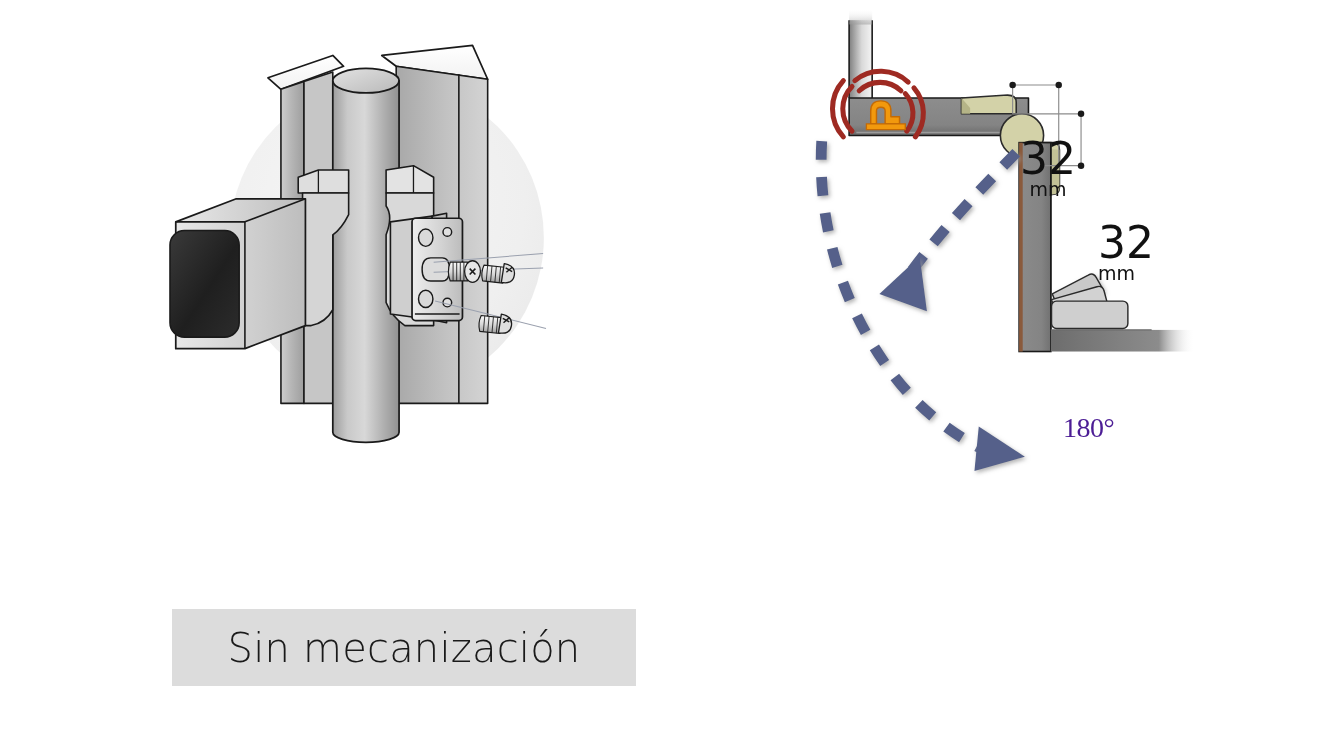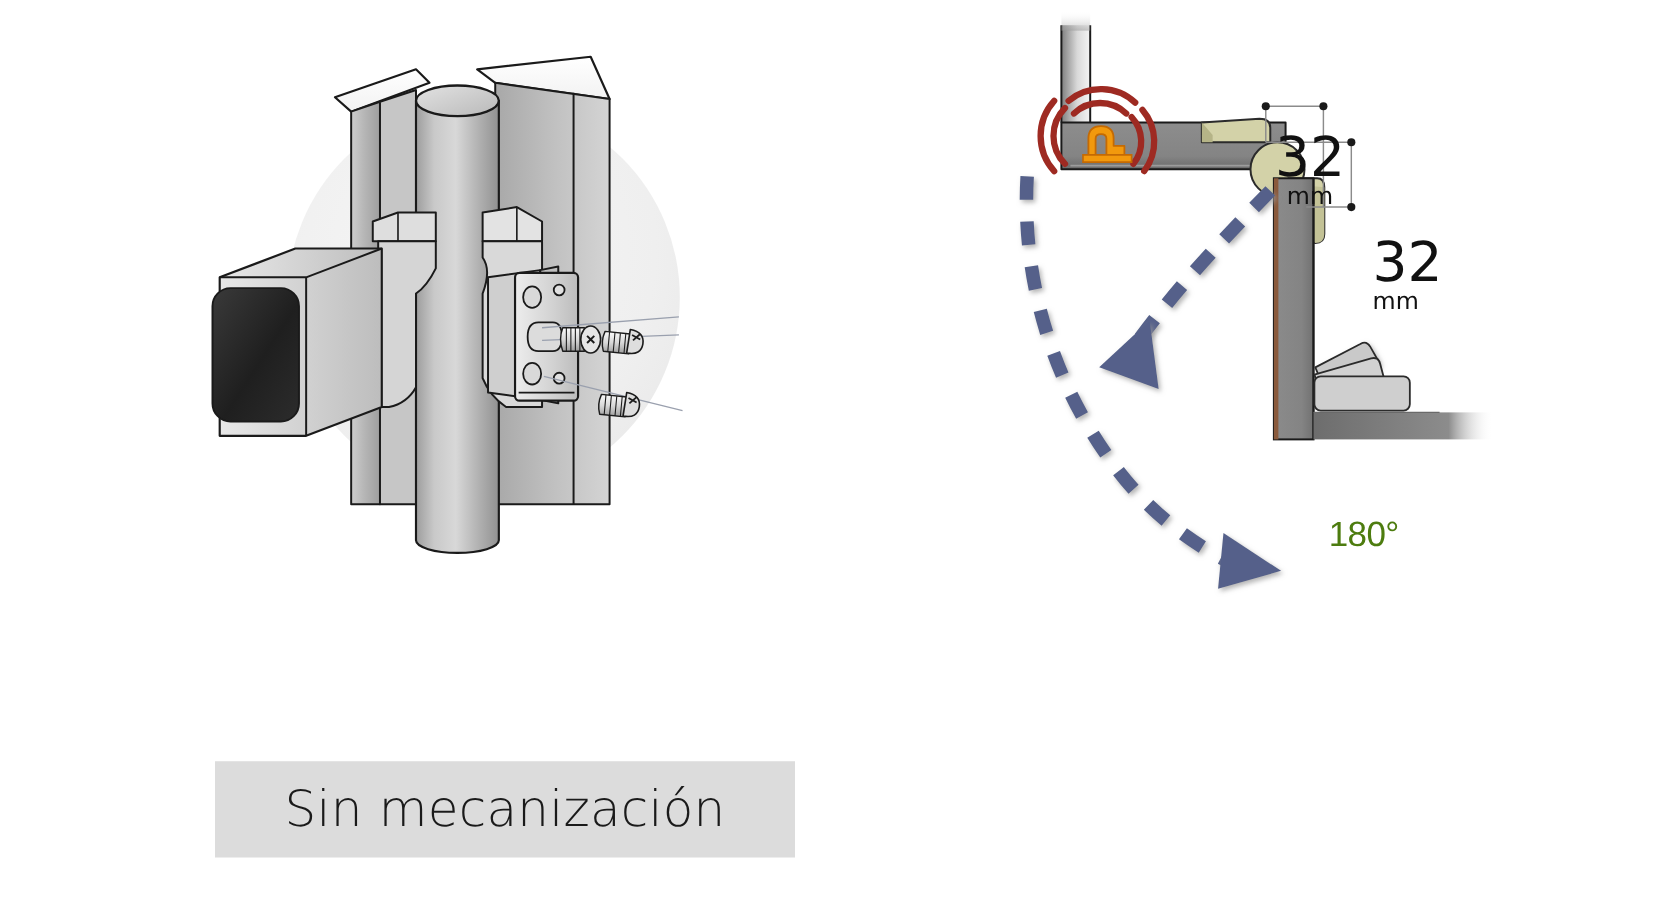--- a/index.html
+++ b/index.html
@@ -53,34 +53,35 @@
   }
 
   
   .dim-label {
     position: absolute;
     font-family: "DejaVu Sans", sans-serif;
     color: #111111;
     line-height: 0.95;
     text-align: center;
     white-space: nowrap;
+    margin-top: 32px;
   }
   .dim-value { font-size: 44px; font-weight: 400; display: block; }
   .dim-unit  { font-size: 19px; font-weight: 400; display: block; }
 
   #dim-top  { left: 1013px; top: 106px; width: 70px; }
   #dim-right{ left: 1098px; top: 190px; width: 70px; text-align: left; }
 
   #angle-label {
     position: absolute;
     left: 1063px;
     top: 412px;
-    font-family: Liberation Sans, sans-serif;
+    font-family: Liberation Serif, serif;
     font-size: 28px;
-    color: #4d7c0f;
+    color: #4c1d95;
     letter-spacing: -0.5px;
     white-space: nowrap;
   }
 </style>
 </head>
 <body>
 
 <div id="stage">
 
   <div id="left-panel" class="panel">

